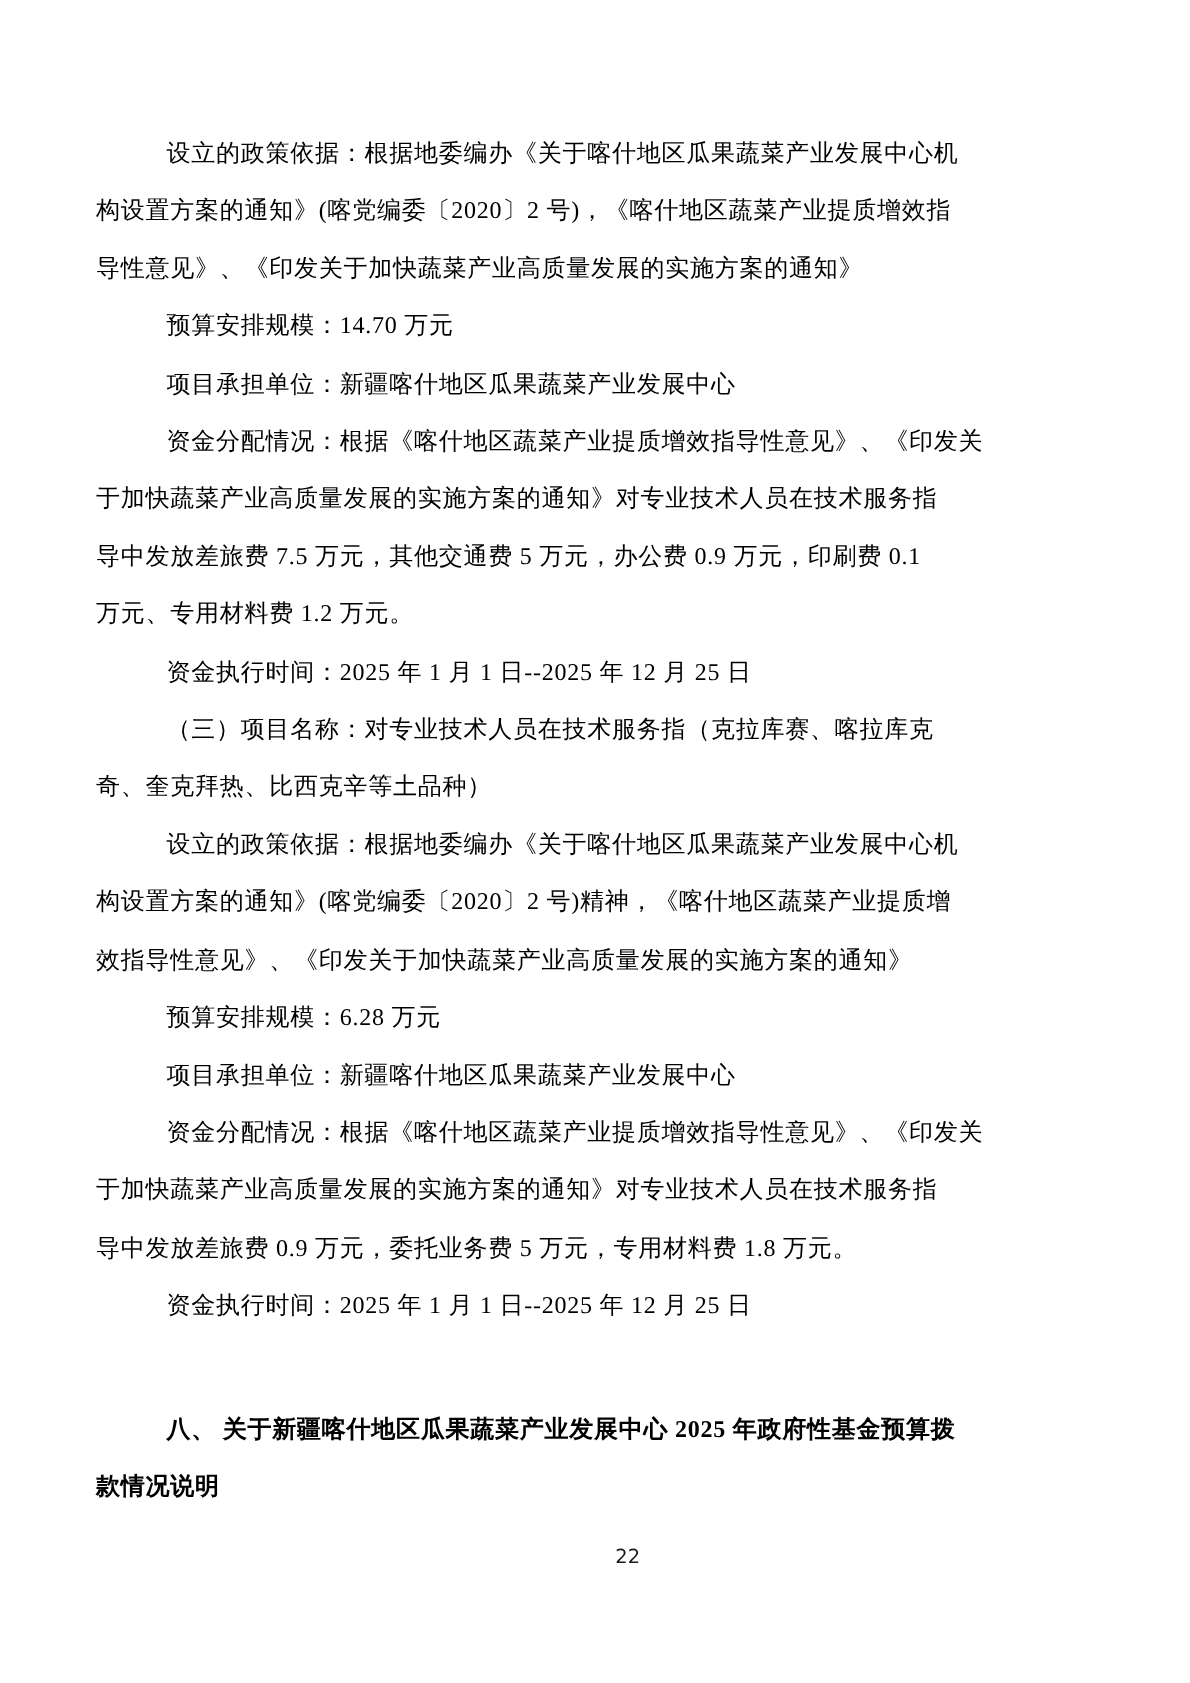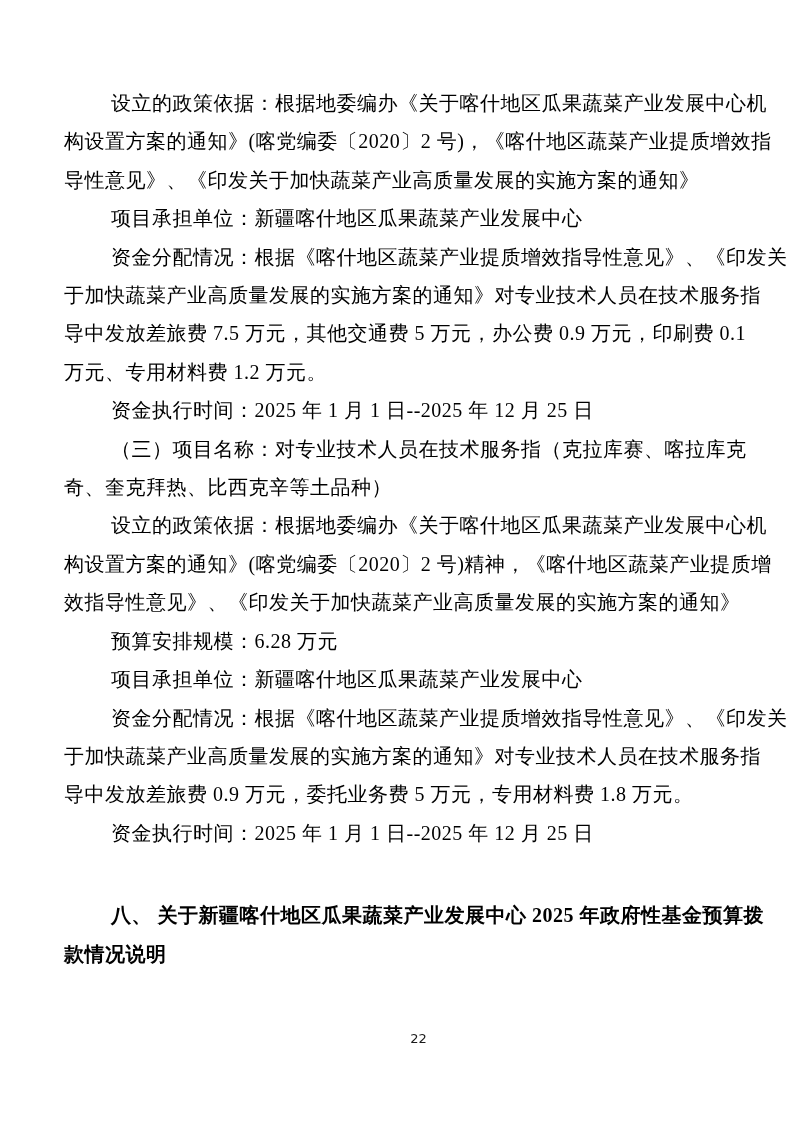--- a/index.html
+++ b/index.html
@@ -18,21 +18,21 @@
   }
   .content {
     position: absolute;
     left: 64px;
     top: 84px;
     width: 672px;
   }
   .para {
     margin: 0;
     padding: 0;
-    font-size: 20px;
+    font-size: 16px;
     line-height: 38.4px;
     letter-spacing: 0.5px;
     white-space: pre;
     text-indent: 47px;
     font-weight: normal;
     color: #000000;
   }
   .para.heading {
     font-weight: bold;
     margin-top: 44px;
@@ -52,20 +52,21 @@
   }
 </style>
 </head>
 <body>
 
 <div class="page">
   <div class="content">
     <p class="para">设立的政策依据：根据地委编办《关于喀什地区瓜果蔬菜产业发展中心机
 构设置方案的通知》(喀党编委〔2020〕2 号)，《喀什地区蔬菜产业提质增效指
 导性意见》、《印发关于加快蔬菜产业高质量发展的实施方案的通知》</p>
+    <p class="para">预算安排规模：14.70 万元</p>
     <p class="para">项目承担单位：新疆喀什地区瓜果蔬菜产业发展中心</p>
     <p class="para">资金分配情况：根据《喀什地区蔬菜产业提质增效指导性意见》、《印发关
 于加快蔬菜产业高质量发展的实施方案的通知》对专业技术人员在技术服务指
 导中发放差旅费 7.5 万元，其他交通费 5 万元，办公费 0.9 万元，印刷费 0.1
 万元、专用材料费 1.2 万元。</p>
     <p class="para">资金执行时间：2025 年 1 月 1 日--2025 年 12 月 25 日</p>
     <p class="para">（三）项目名称：对专业技术人员在技术服务指（克拉库赛、喀拉库克
 奇、奎克拜热、比西克辛等土品种）</p>
     <p class="para">设立的政策依据：根据地委编办《关于喀什地区瓜果蔬菜产业发展中心机
 构设置方案的通知》(喀党编委〔2020〕2 号)精神，《喀什地区蔬菜产业提质增

